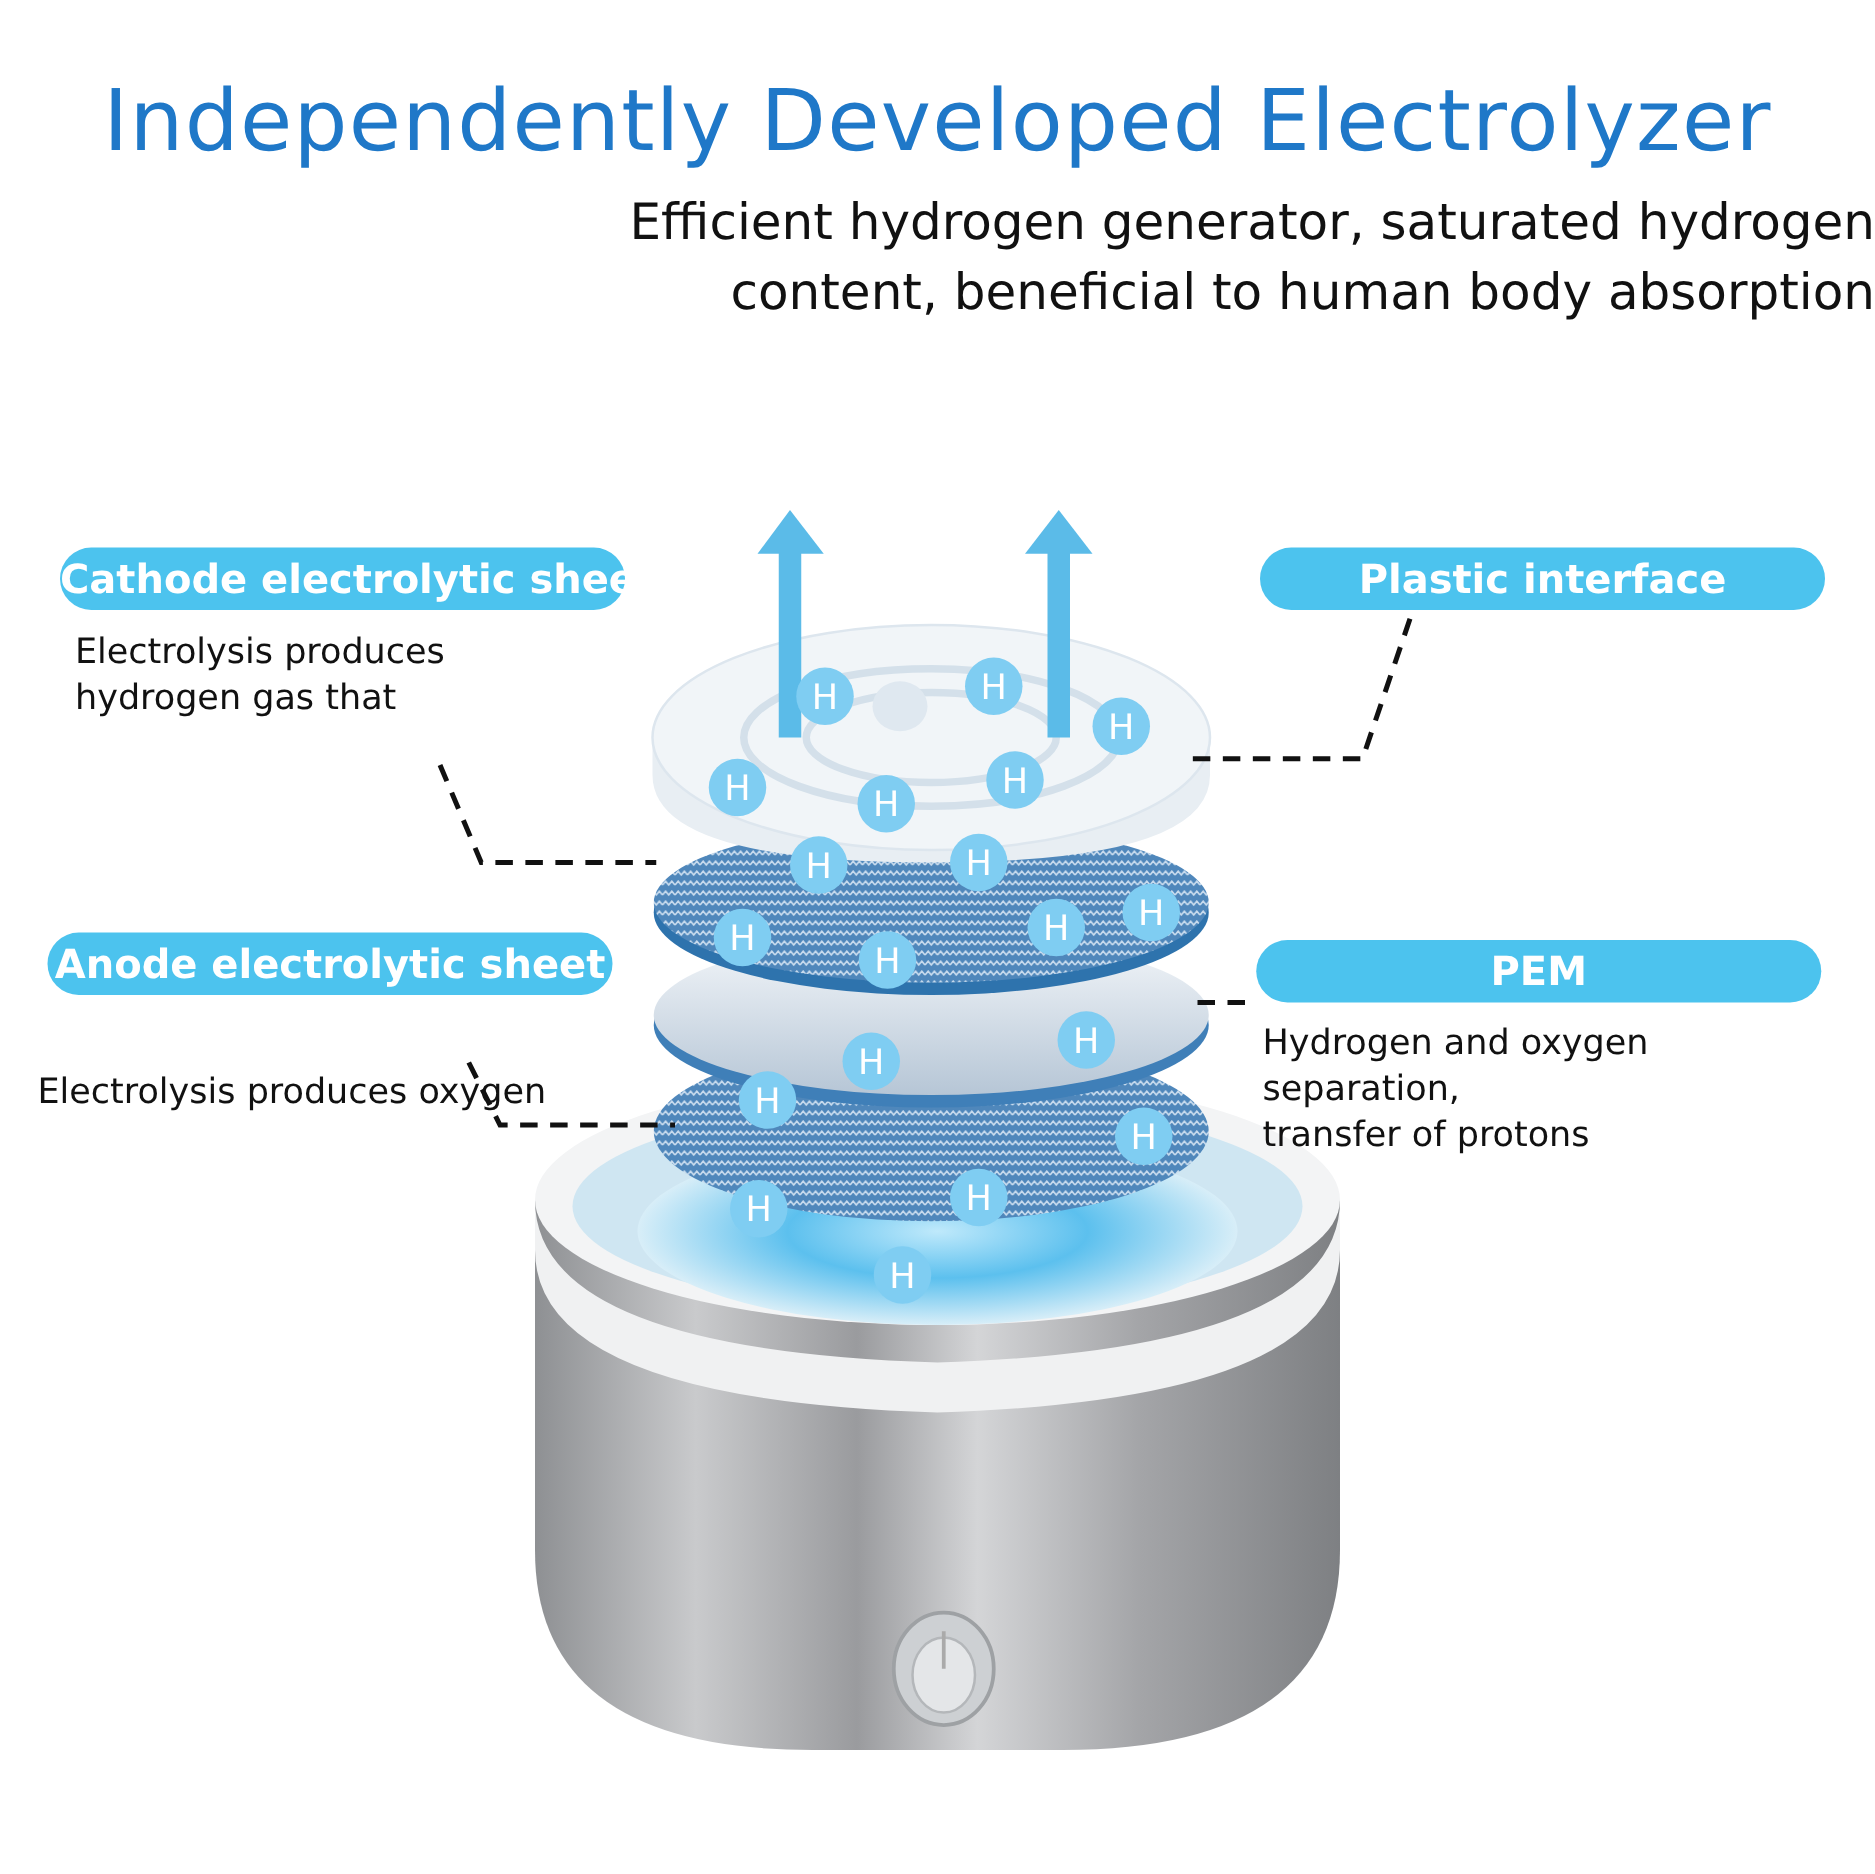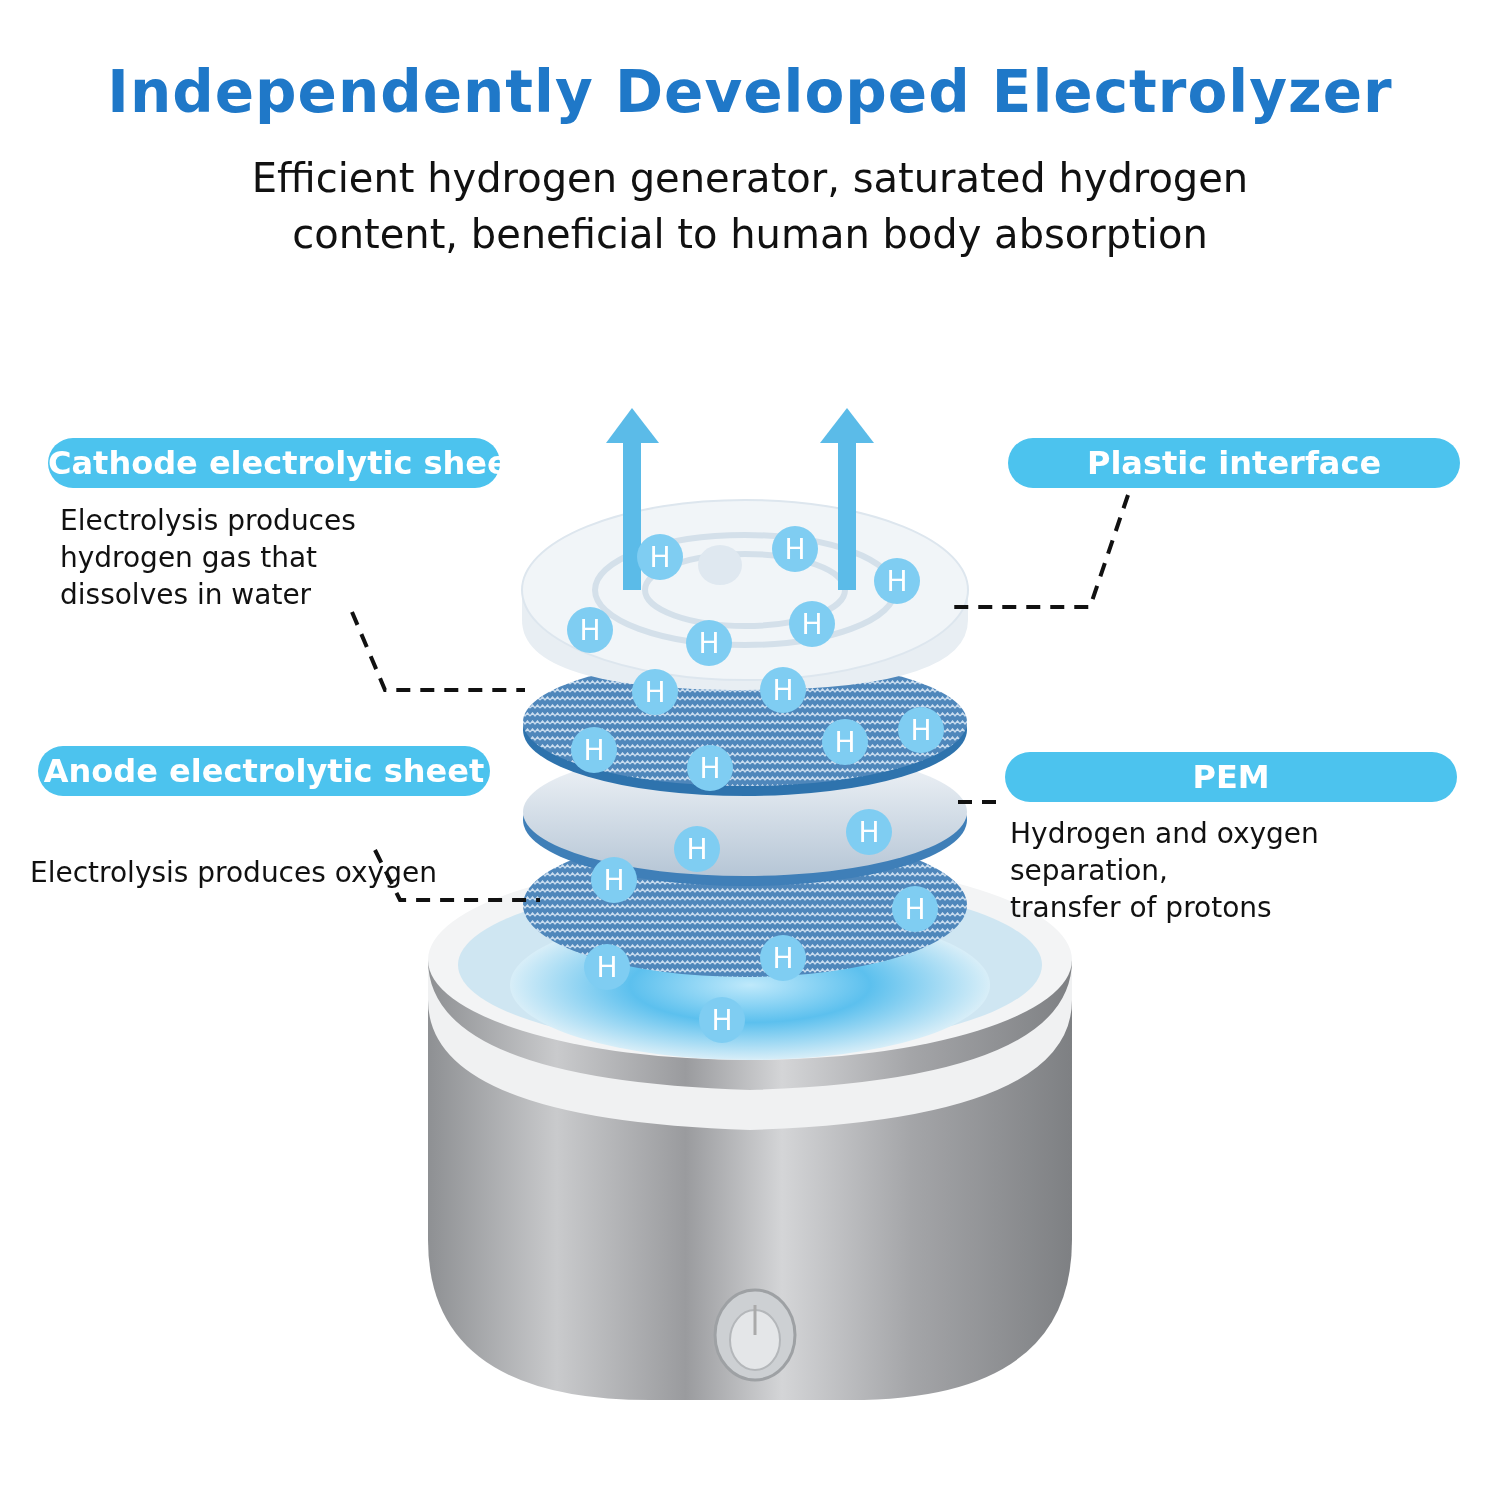--- a/index.html
+++ b/index.html
@@ -1,18 +1,18 @@
 <!DOCTYPE html>
 <html><head>
 <meta charset="utf-8">
 <style>
   html, body { margin:0; padding:0; background:#fff; }
   body { width:1500px; height:1499px; position:relative; overflow:hidden; font-family:"DejaVu Sans", sans-serif; }
-  .title { position:absolute; top:58px; left:0; width:1500px; text-align:center; color:#1f78c8; font-weight:bold; font-size:58px; letter-spacing:1px; }
-  .subtitle { position:absolute; top:150px; left:0; width:1500px; text-align:center; color:#111; font-size:40px; line-height:56px; }
+  .title { position:absolute; top:58px; left:0; width:1500px; text-align:center; color:#1f78c8; font-weight:normal; font-size:68px; letter-spacing:1px; }
+  .subtitle { position:absolute; top:150px; left:0; width:1500px; text-align:right; color:#111; font-size:40px; line-height:56px; }
   .pill { position:absolute; background:#4cc3ee; color:#fff; font-weight:bold; font-size:32px; border-radius:26px; height:50px; line-height:50px; text-align:center; white-space:nowrap; }
   .desc { position:absolute; color:#111; font-size:28px; line-height:37px; text-align:left; }
   svg.art { position:absolute; left:0; top:0; }
 </style>
 </head>
 <body>
 
 <div class="title">Independently Developed Electrolyzer</div>
 <div class="subtitle">
   <div>Efficient hydrogen generator, saturated hydrogen</div>
@@ -169,21 +169,20 @@
     <polyline points="375,850 400,900 540,900"></polyline>
     <polyline points="1128,495 1090,607 950,607"></polyline>
     <polyline points="958,802 1005,802"></polyline>
   </g>
 </svg>
 
 <div class="pill" style="left:38px;top:438px;width:452px;margin-left:10px;">Cathode electrolytic sheet</div>
 <div class="desc" style="left:60px;top:502px;width:410px;">
   <div>Electrolysis produces</div>
   <div>hydrogen gas that</div>
-  <div>dissolves in water</div>
 </div>
 
 <div class="pill" style="left:38px;top:746px;width:452px;">Anode electrolytic sheet</div>
 <div class="desc" style="left:30px;top:810px;width:470px;margin-top:44px;">Electrolysis produces oxygen</div>
 
 <div class="pill" style="left:1008px;top:438px;width:452px;">Plastic interface</div>
 
 <div class="pill" style="left:1005px;top:752px;width:452px;">PEM</div>
 <div class="desc" style="left:1010px;top:815px;width:440px;">
   <div>Hydrogen and oxygen</div>

